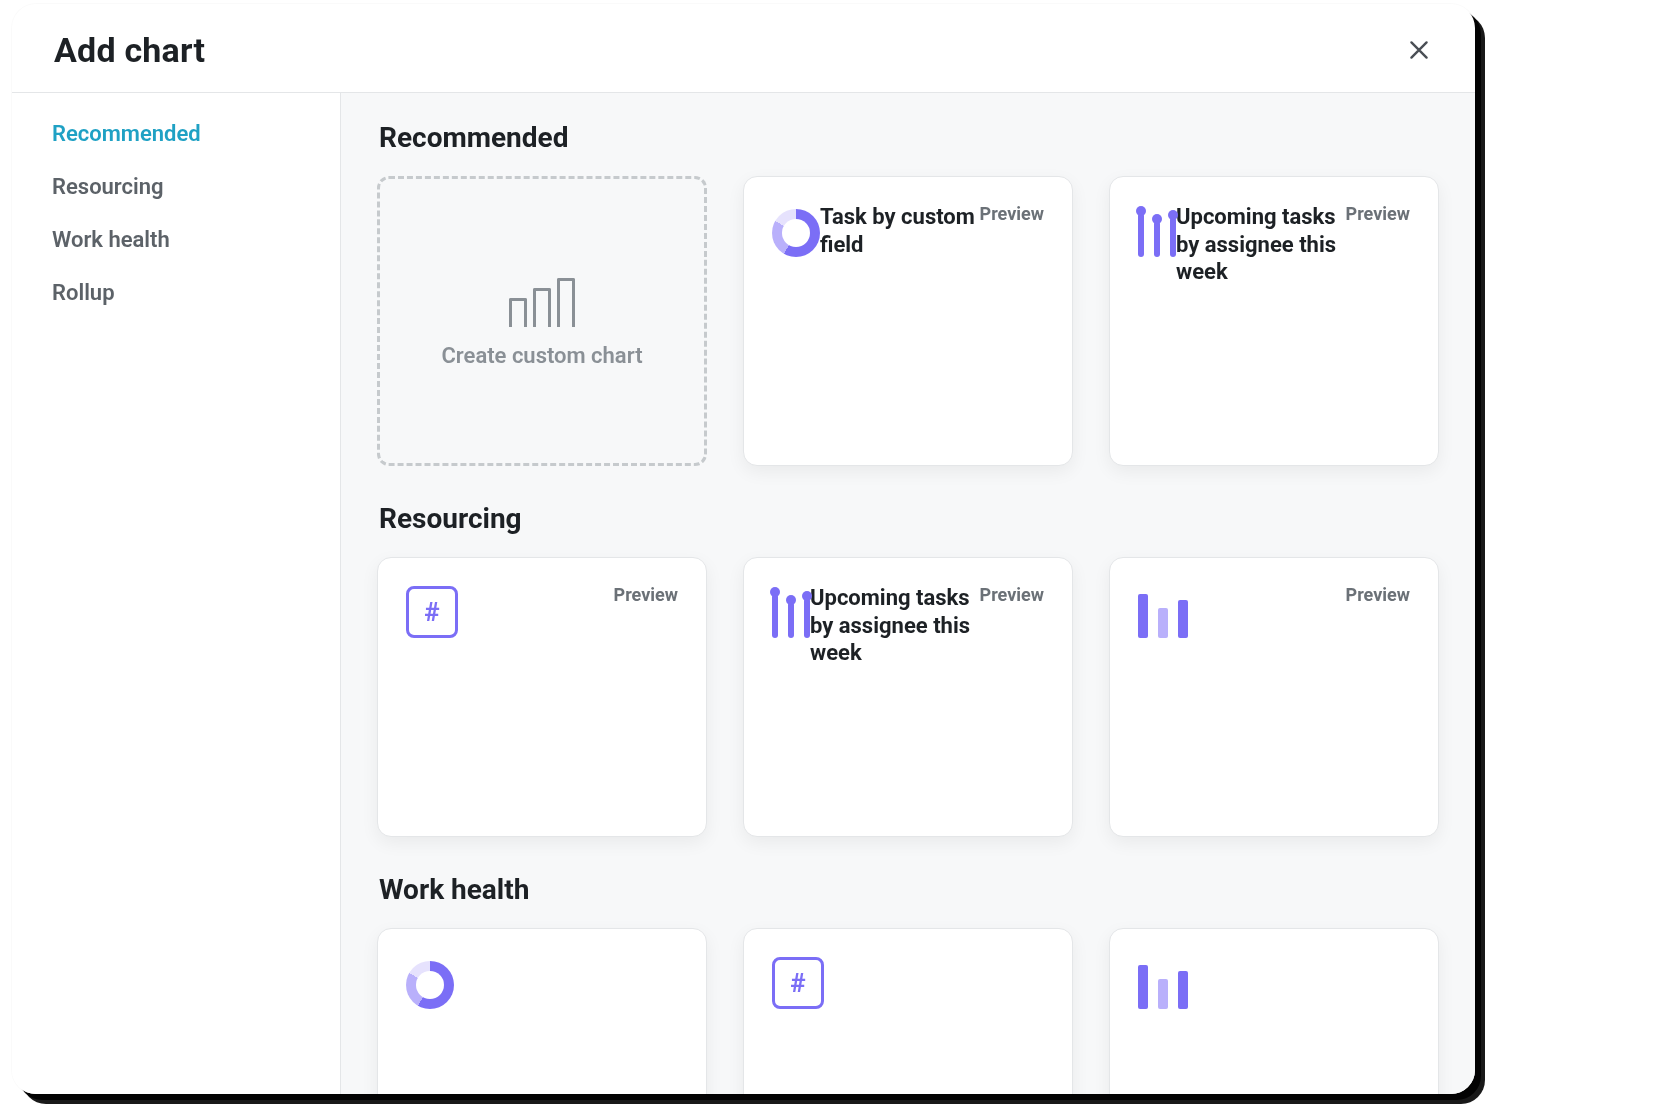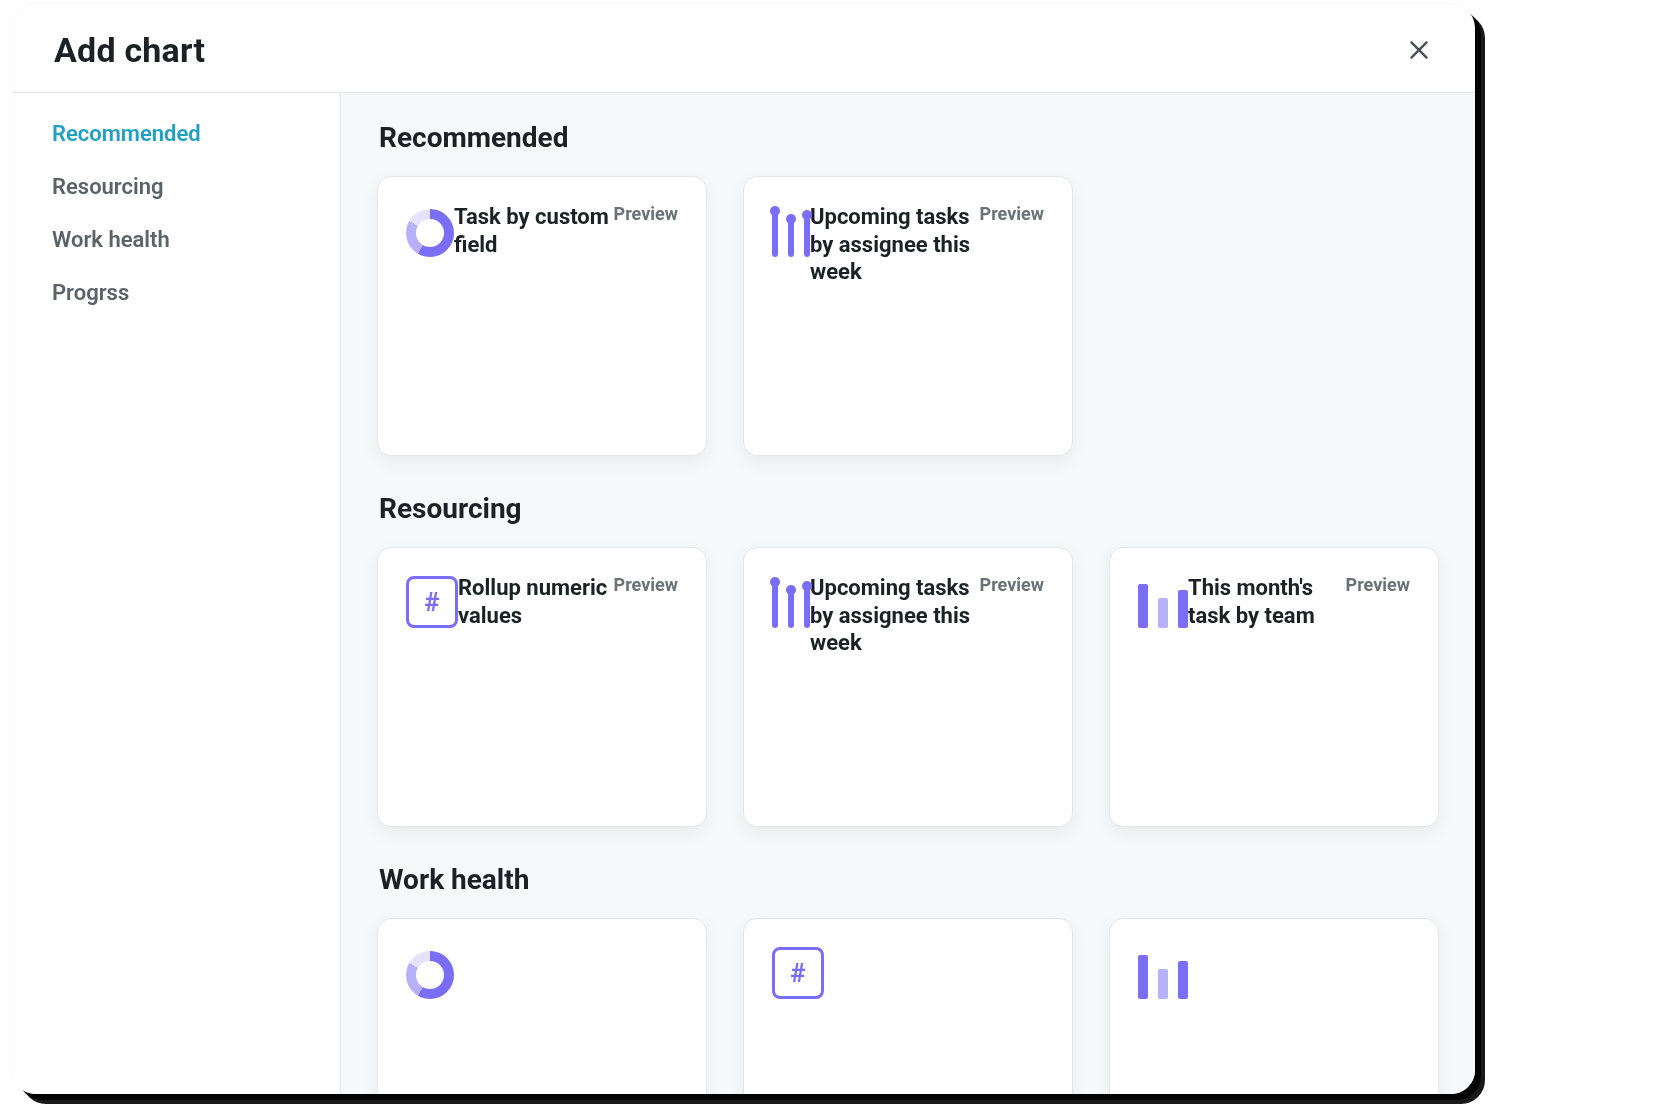--- a/index.html
+++ b/index.html
@@ -112,29 +112,40 @@
             <path d="M5 5l14 14M19 5L5 19"></path>
           </svg>
       </div>
     </div>
     <div class="body">
       <aside class="sidebar">
         <nav class="nav">
           <div class="nav-item active">Recommended</div>
           <div class="nav-item">Resourcing</div>
           <div class="nav-item">Work health</div>
-          <div class="nav-item">Progrss</div>
+          <div class="nav-item">Rollup</div>
         </nav>
       </aside>
       <main class="content">
 
         <section class="section">
           <h2 class="section-title">Recommended</h2>
           <div class="grid">
 
+            <div class="card custom">
+              <div class="icon custom-wrap">
+                <div class="custom-bars">
+                    <span class="c c1"></span>
+                    <span class="c c2"></span>
+                    <span class="c c3"></span>
+                  </div>
+                <div class="base"></div>
+              </div>
+              <div class="label">Create custom chart</div>
+            </div>
 
             <div class="card">
               <div class="icon">
                   <div class="donut"></div>
                 </div>
               <div class="card-title">Task by custom field</div>
               <div class="card-spacer"></div>
               <div class="card-footer">Preview</div>
             </div>
 
@@ -161,21 +172,20 @@
         </section>
 
         <section class="section">
           <h2 class="section-title">Resourcing</h2>
           <div class="grid">
 
             <div class="card">
               <div class="icon">
                   <div class="hash-box"></div>
                 </div>
-              <div class="card-title">Rollup numeric values</div>
               <div class="card-spacer"></div>
               <div class="card-footer">Preview</div>
             </div>
 
             <div class="card">
               <div class="icon">
                 <div class="lolli">
                   <span class="stick s1">
                       <span class="dot"></span>
                     </span>
@@ -193,21 +203,20 @@
             </div>
 
             <div class="card">
               <div class="icon">
                 <div class="bars">
                     <span class="b b1"></span>
                     <span class="b b2"></span>
                     <span class="b b3"></span>
                   </div>
               </div>
-              <div class="card-title">This month's task by team</div>
               <div class="card-spacer"></div>
               <div class="card-footer">Preview</div>
             </div>
 
           </div>
         </section>
 
         <section class="section">
           <h2 class="section-title">Work health</h2>
           <div class="grid">

